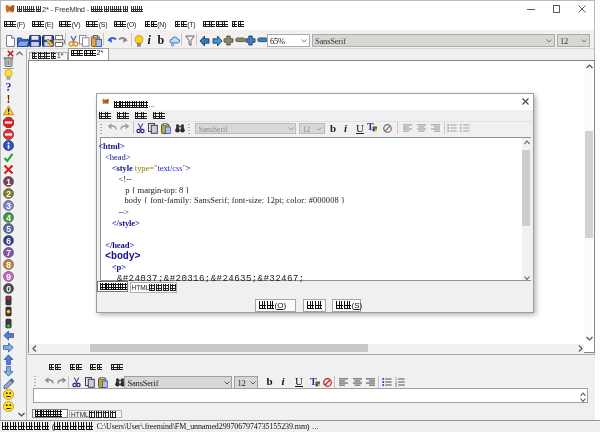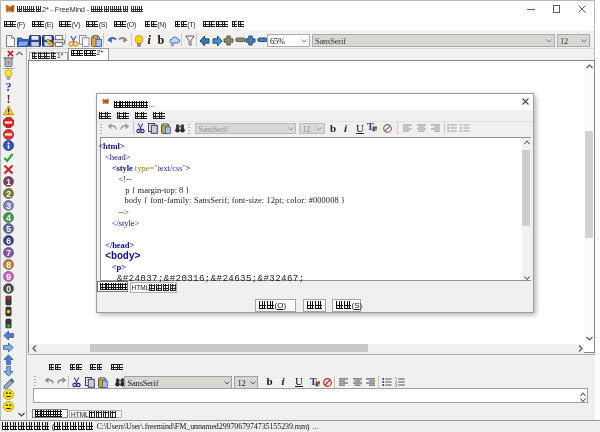--- a/index.html
+++ b/index.html
@@ -720,21 +720,21 @@
     </svg>
   </div>
 <div class="ab" style="left:522px;top:150px;width:8px;height:76px;background:#cdcdcd"></div>
 <div class="ab" style="left:98.3px;top:141.3px;font-family:'Liberation Serif',serif;font-size:8.6px;letter-spacing:-.1px;white-space:pre"><span style="color:#12128c;font-weight:bold">&lt;html&gt;</span></div>
 <div class="ab" style="left:105.1px;top:152.3px;font-family:'Liberation Serif',serif;font-size:8.6px;letter-spacing:-.1px;white-space:pre"><span style="color:#12128c;font-weight:normal">&lt;head&gt;</span></div>
 <div class="ab" style="left:111.8px;top:163.3px;font-family:'Liberation Serif',serif;font-size:8.6px;letter-spacing:-.1px;white-space:pre"><span style="color:#12128c;font-weight:bold">&lt;style </span><span style="color:#9a7d0a">type</span><span style="color:#9a7d0a">="</span><span style="color:#2a2ad4">text/css</span><span style="color:#9a7d0a">"</span><span style="color:#12128c;font-weight:bold">&gt;</span></div>
 <div class="ab" style="left:118.6px;top:174.3px;font-family:'Liberation Serif',serif;font-size:8.6px;letter-spacing:-.1px;white-space:pre"><span style="color:#222">&lt;!--</span></div>
 <div class="ab" style="left:125.3px;top:185.3px;font-family:'Liberation Serif',serif;font-size:8.6px;letter-spacing:-.1px;white-space:pre"><span style="color:#222">p { margin-top: 8 }</span></div>
 <div class="ab" style="left:124.5px;top:196.3px;font-family:'Liberation Serif',serif;font-size:8.4px;letter-spacing:.1px;white-space:pre"><span style="color:#222">body { font-family: SansSerif; font-size: 12pt; color: #000008 }</span></div>
 <div class="ab" style="left:118.6px;top:207.3px;font-family:'Liberation Serif',serif;font-size:8.6px;letter-spacing:-.1px;white-space:pre"><span style="color:#222">--&gt;</span></div>
-<div class="ab" style="left:111.8px;top:218.3px;font-family:'Liberation Serif',serif;font-size:8.6px;letter-spacing:-.1px;white-space:pre"><span style="color:#12128c;font-weight:normal">&lt;/style&gt;</span></div>
+<div class="ab" style="left:111.8px;top:218.3px;font-family:'Liberation Serif',serif;font-size:8.6px;letter-spacing:-.1px;white-space:pre"><span style="color:#12128c;font-weight:bold">&lt;/style&gt;</span></div>
 <div class="ab" style="left:105.1px;top:240.3px;font-family:'Liberation Serif',serif;font-size:8.6px;letter-spacing:-.1px;white-space:pre"><span style="color:#12128c;font-weight:bold">&lt;/head&gt;</span></div>
 <div class="ab" style="left:105.1px;top:251.3px;font-family:Liberation Mono, monospace;font-size:10px;letter-spacing:-.1px;white-space:pre"><span style="color:#12128c;font-weight:bold">&lt;body&gt;</span></div>
 <div class="ab" style="left:111.8px;top:262.3px;font-family:'Liberation Serif',serif;font-size:8.6px;letter-spacing:-.1px;white-space:pre"><span style="color:#12128c;font-weight:bold">&lt;p&gt;</span></div>
 <div class="ab" style="left:116.9px;top:273.3px;font-family:'Liberation Mono',monospace;font-size:9.2px;letter-spacing:.35px;white-space:pre"><span style="color:#222">&amp;#24037;&amp;#20316;&amp;#24635;&amp;#32467;</span></div>
 <div class="ab" style="left:96.9px;top:280.5px;width:31.4px;height:11.5px;background:#fff;border:1px solid #757575"></div>
 <div class="ab" style="left:99.5px;top:282.8px;font-size:7px;color:#111;white-space:nowrap"><span class="hs"></span><span class="hs"></span><span class="hs"></span><span class="hs"></span></div>
 <div class="ab" style="left:129.5px;top:282px;width:47.5px;height:10.5px;background:#fafafa;border:1px solid #b0b0b0"></div>
 <div class="ab" style="left:131.5px;top:283.8px;font-size:6.5px;color:#222;white-space:nowrap">HTML<span class="hs"></span><span class="hs"></span><span class="hs"></span><span class="hs"></span></div>
 <div class="ab" style="left:254.5px;top:298.5px;width:41.5px;height:13px;background:#fdfdfd;border:1px solid #a6a6a6"></div>
 <div class="ab" style="left:258.5px;top:301px;font-size:8px;color:#111;white-space:nowrap"><span class="hz"></span><span class="hz"></span>(<span style="text-decoration:underline">O</span>)</div>

